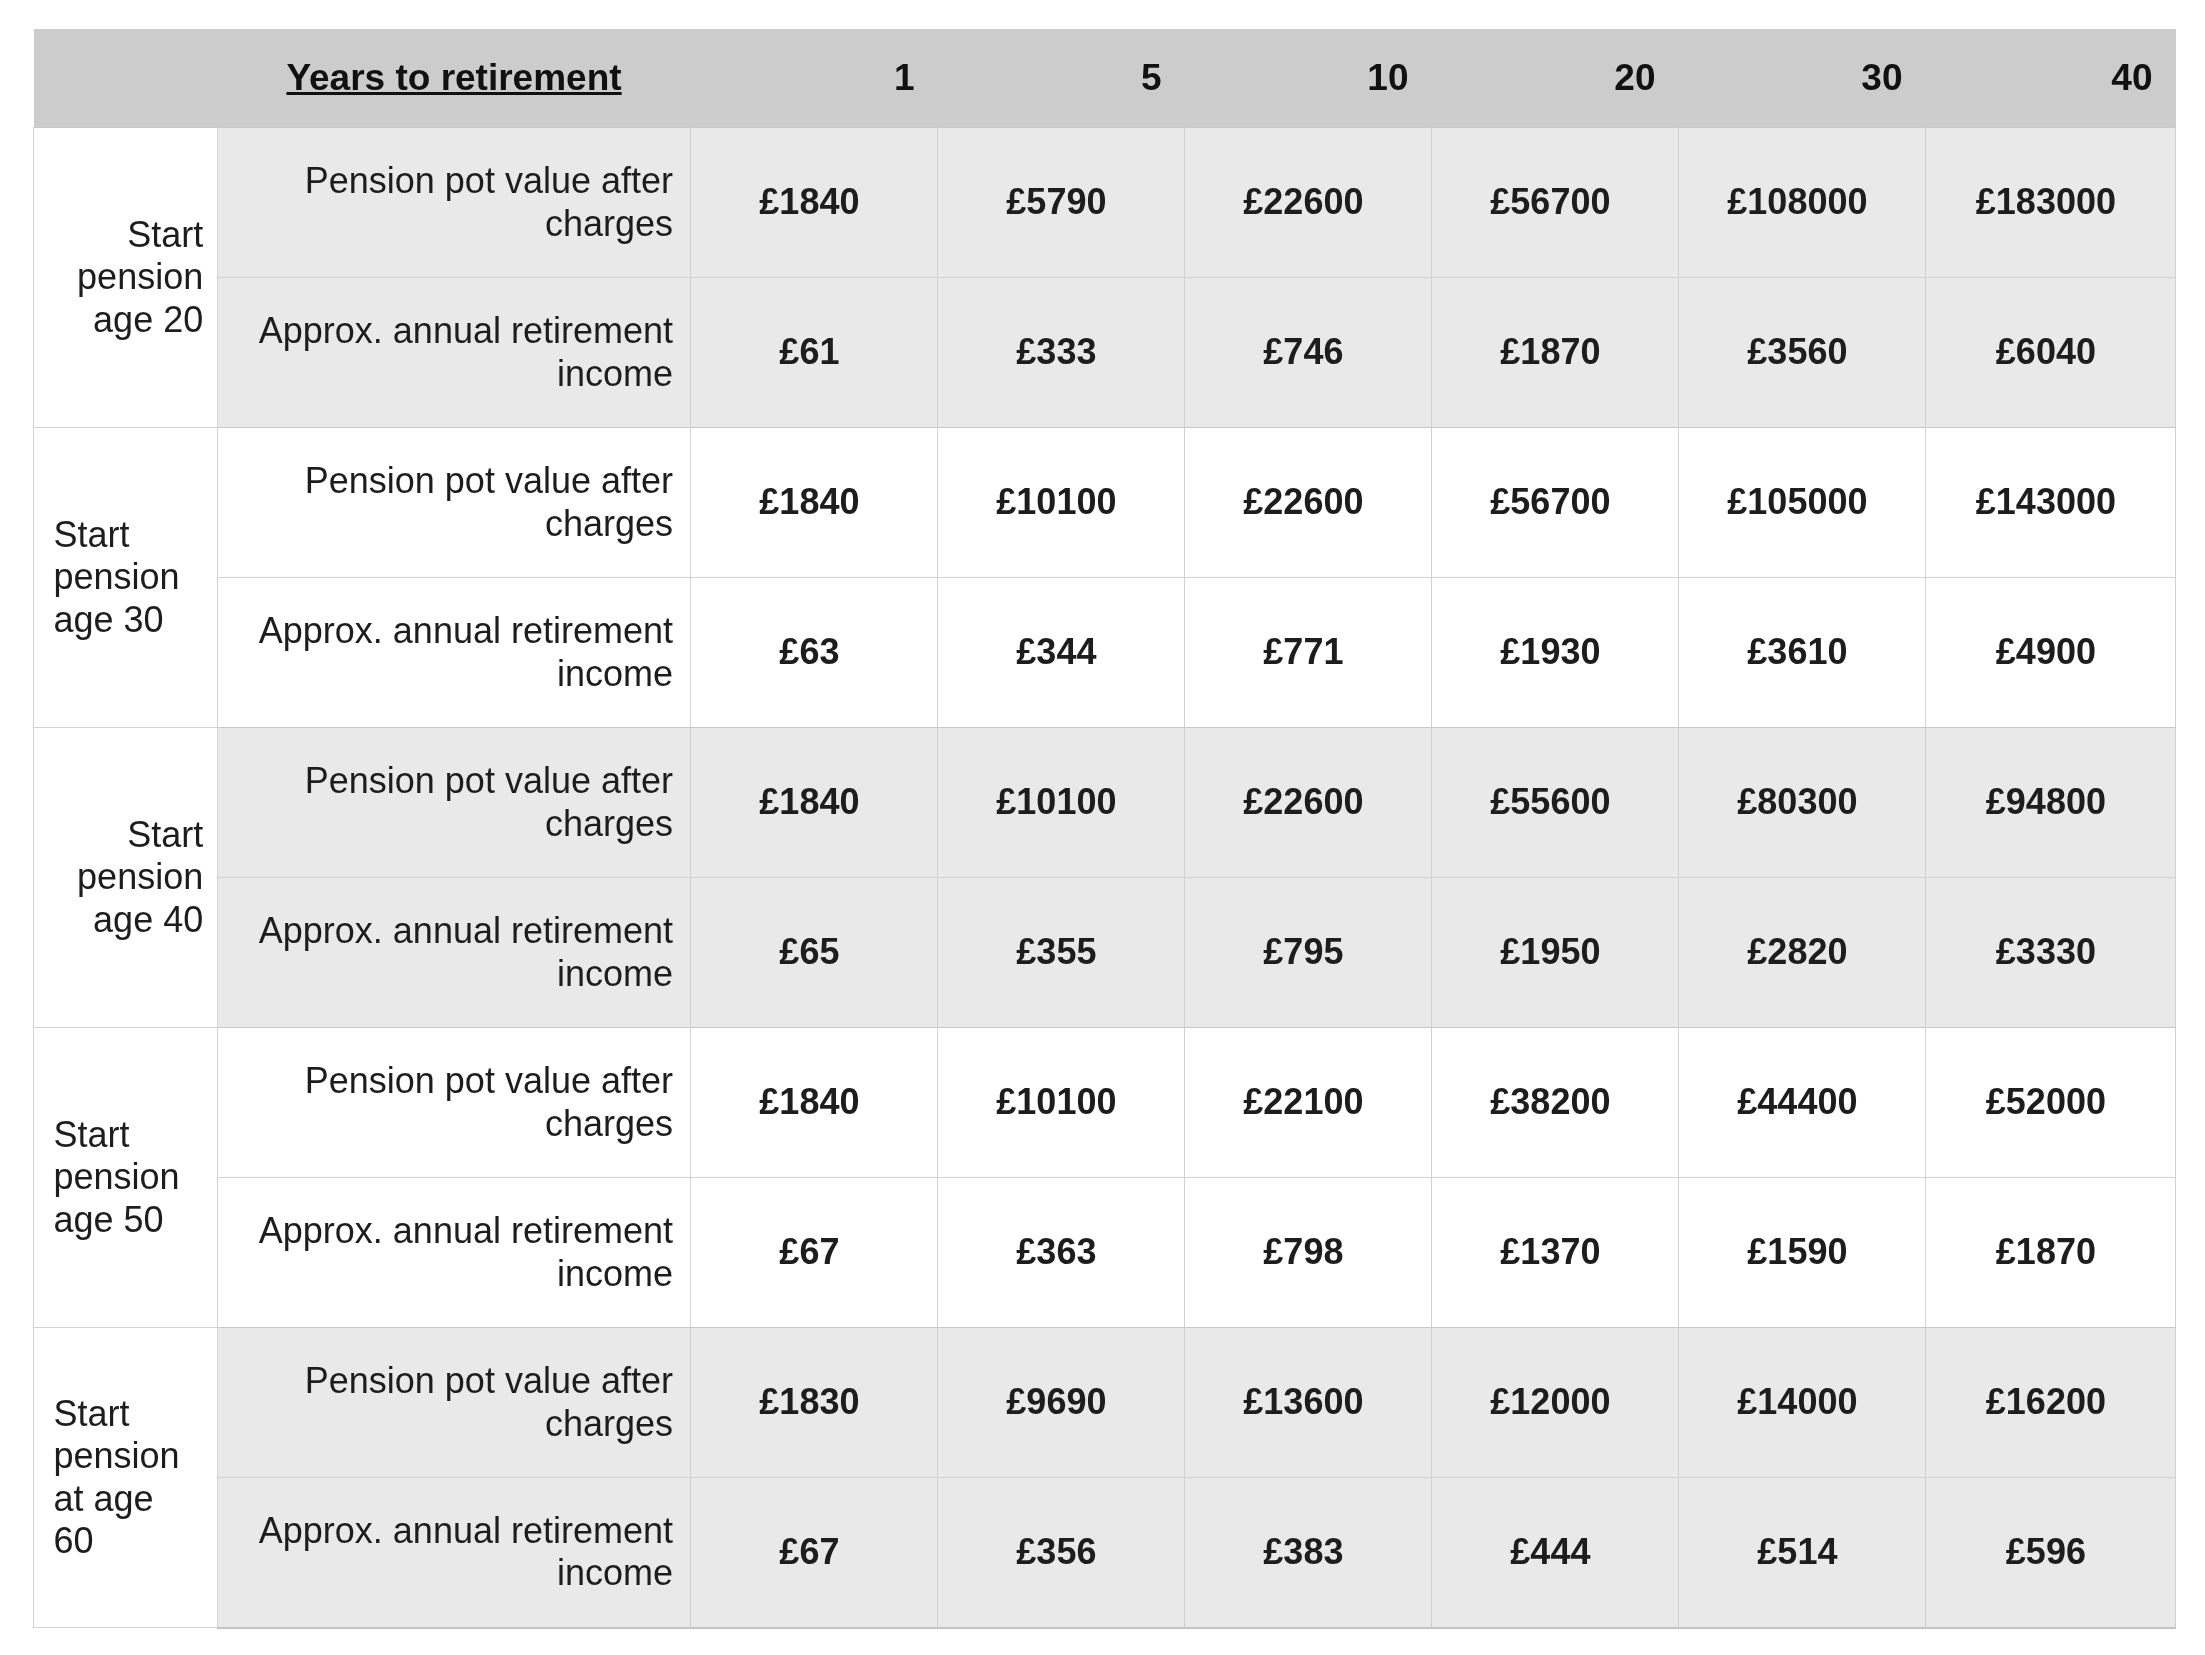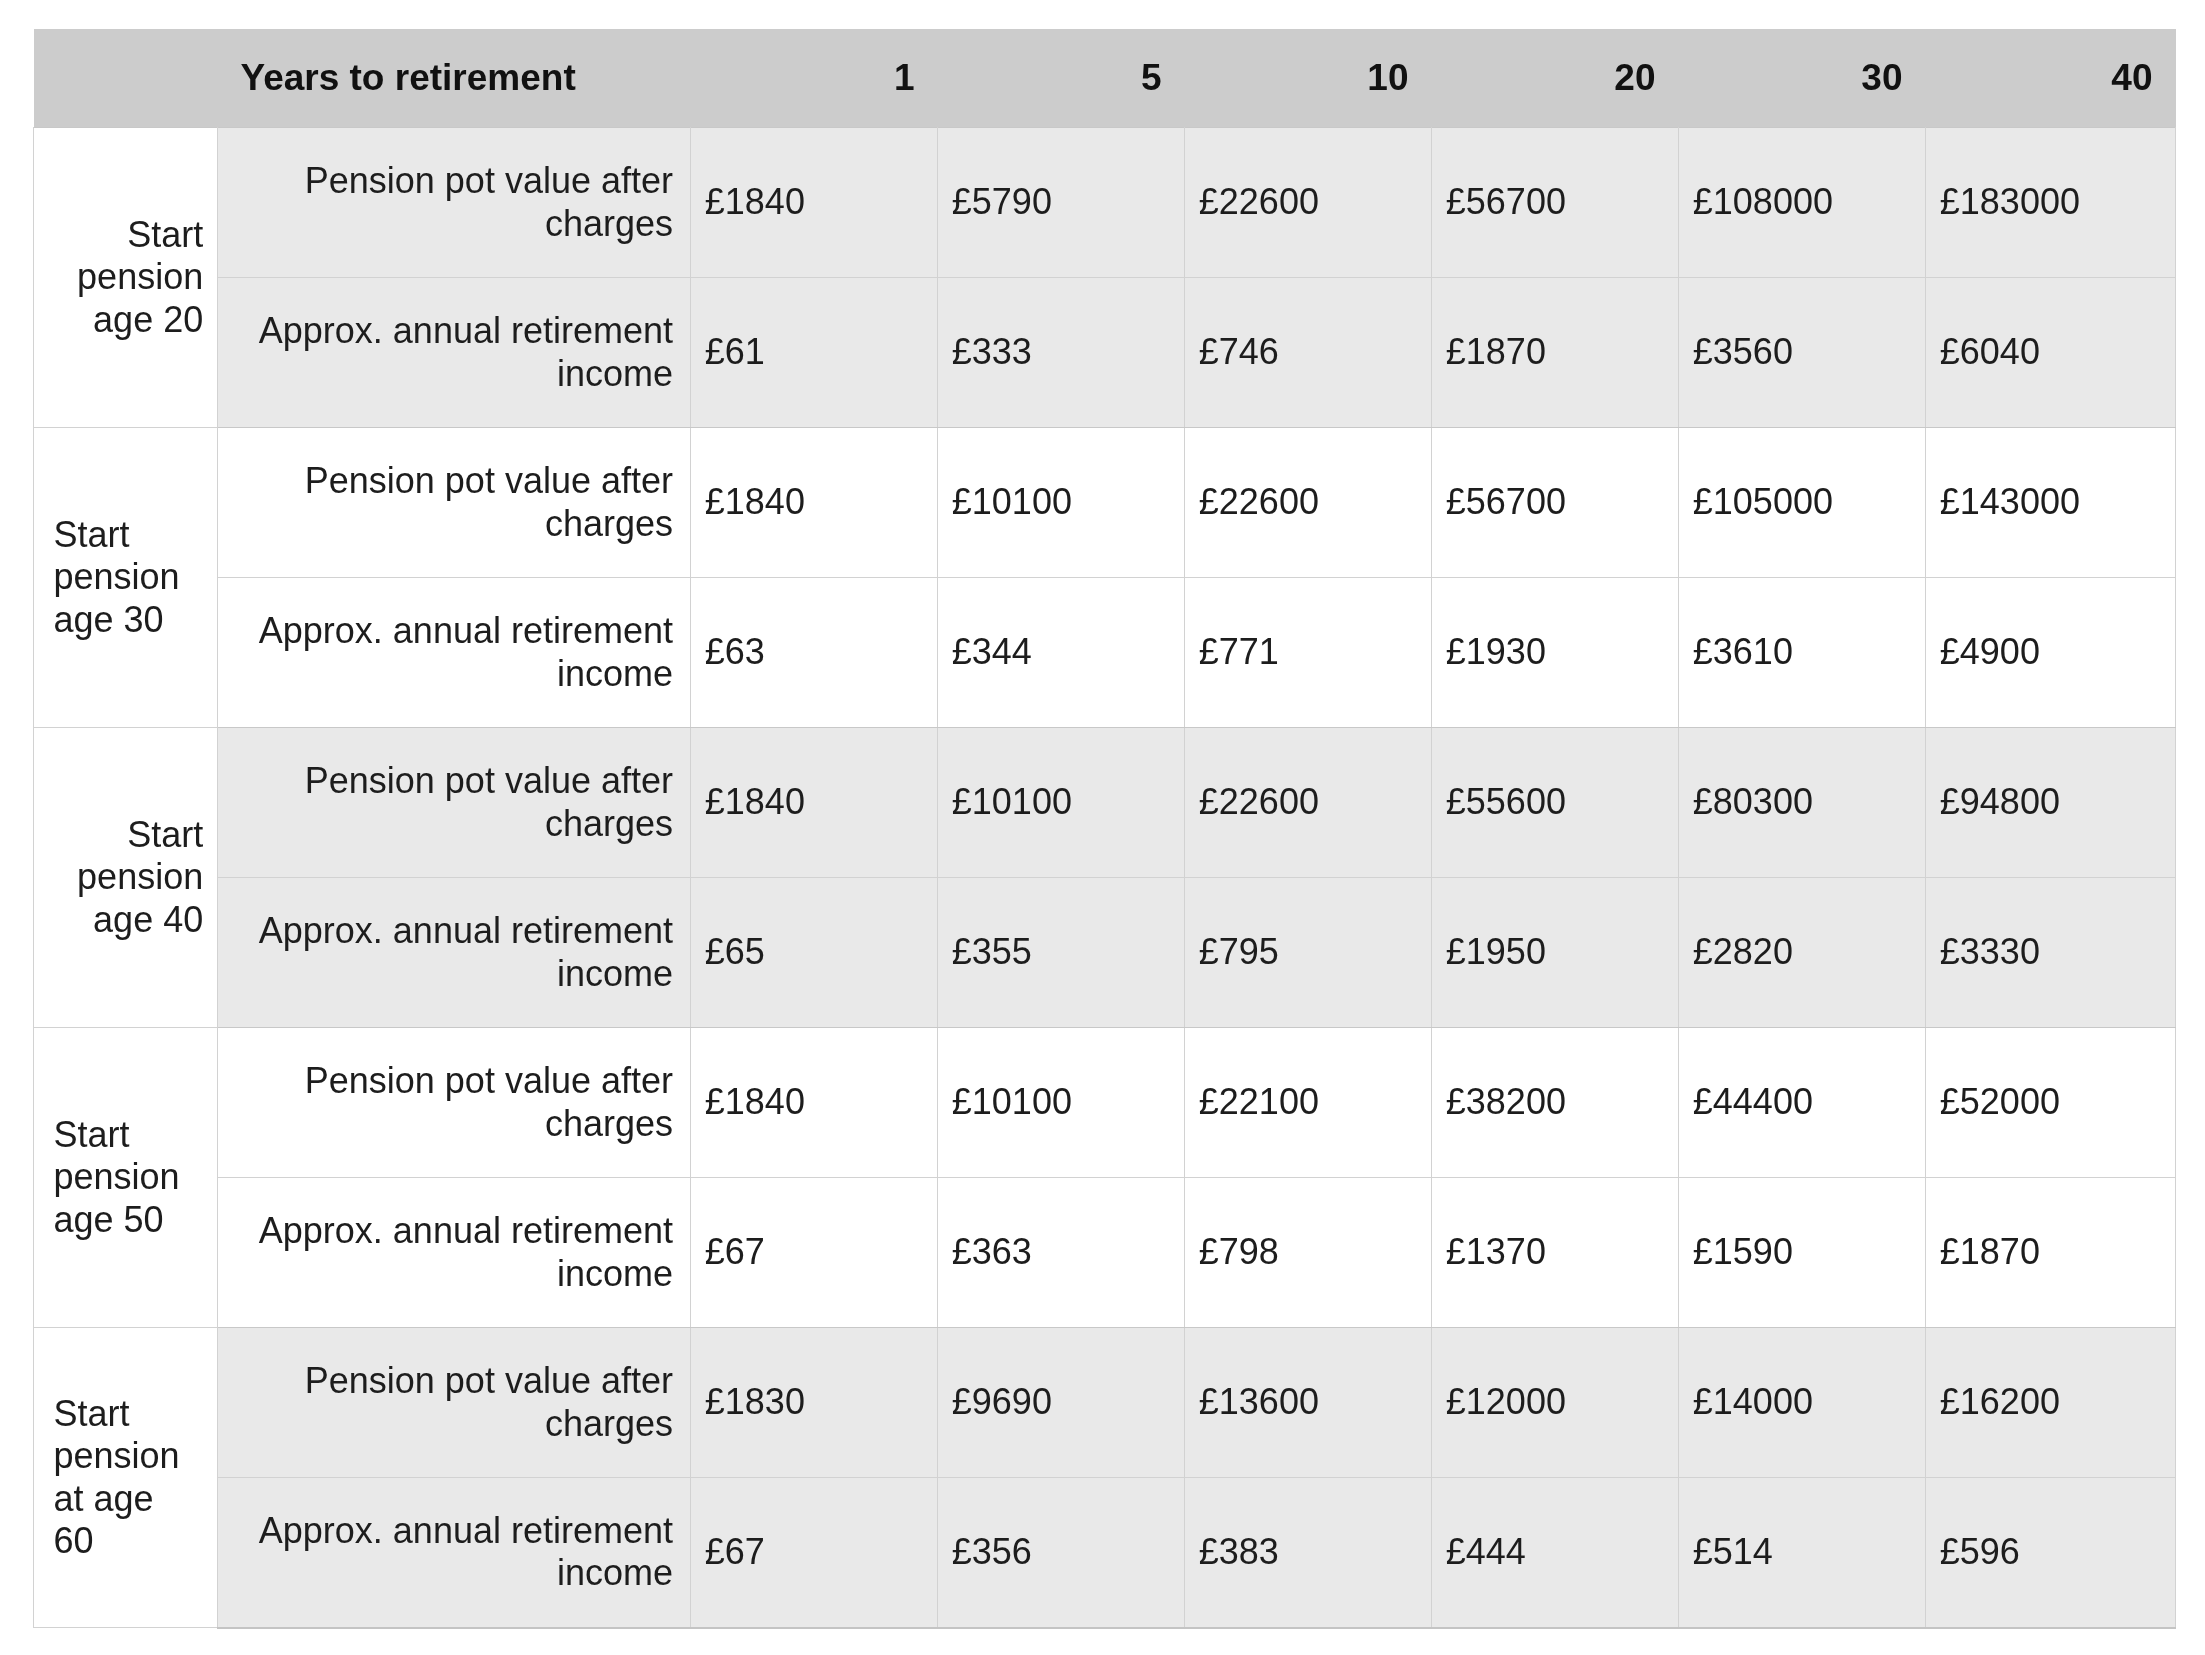--- a/index.html
+++ b/index.html
@@ -50,22 +50,23 @@
     border: none;
     line-height: 1;
     vertical-align: middle;
   }
   th.corner-cell {
     background: transparent;
     padding: 0;
     border: none;
   }
   th.head-label {
-    text-align: left;
+    text-align: center;
     padding-left: 26px;
+    text-decoration: underline;
   }
   th.head-year {
     text-align: right;
   }
 
   
   .pension-table tbody td {
     border: 0.6px solid #d2d2d2;
     line-height: 1.18;
     vertical-align: middle;
@@ -82,24 +83,25 @@
     overflow-wrap: break-word;
   }
 
   td.row-label {
     text-align: right;
     padding: 10.3px 17px 10.3px 26px;
     font-size: 36px;
   }
 
   td.value-cell {
-    text-align: left;
+    text-align: center;
     padding: 10.3px 23px 10.3px 13.8px;
     font-size: 36px;
     white-space: nowrap;
+    font-weight: bold;
   }
 
   
   tr.band-shaded td.row-label,
   tr.band-shaded td.value-cell { background: #e9e9e9; }
   tr.band-plain td.row-label,
   tr.band-plain td.value-cell  { background: #ffffff; }
 
   td.group-shaded { background: #e9e9e9; text-align: right; }
   td.group-plain  { background: #ffffff; }

